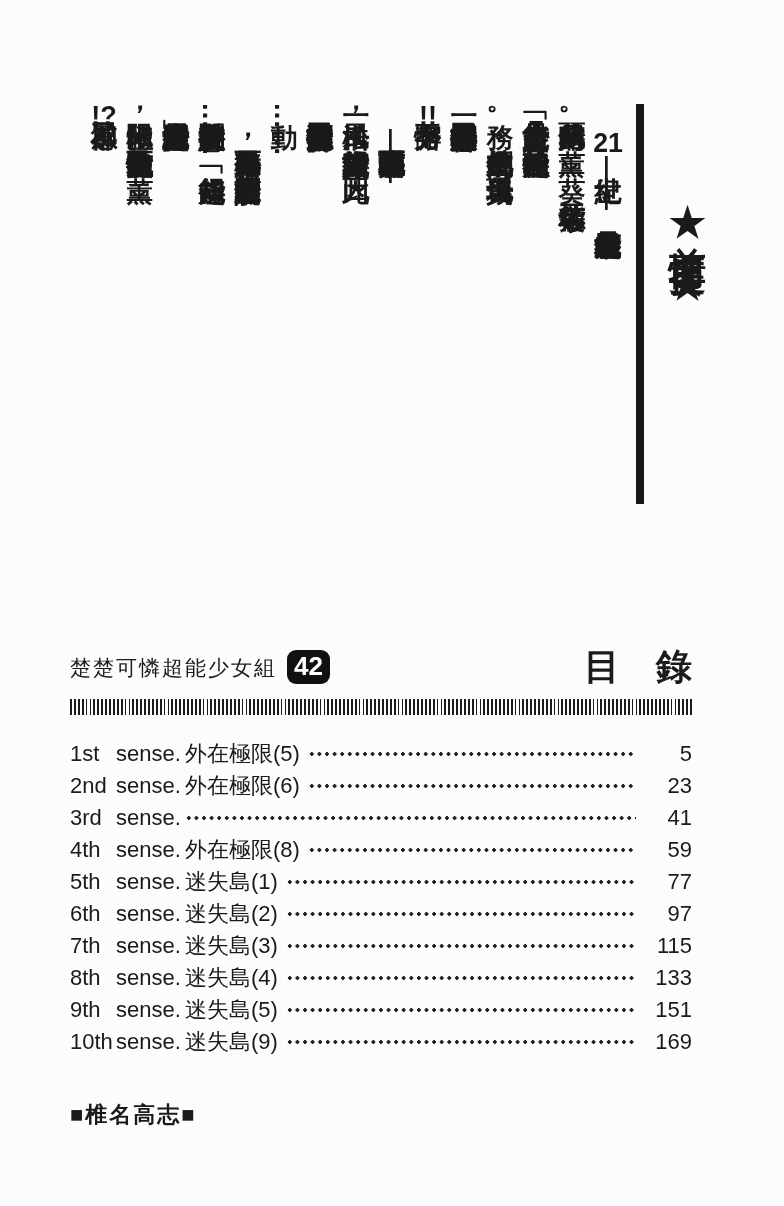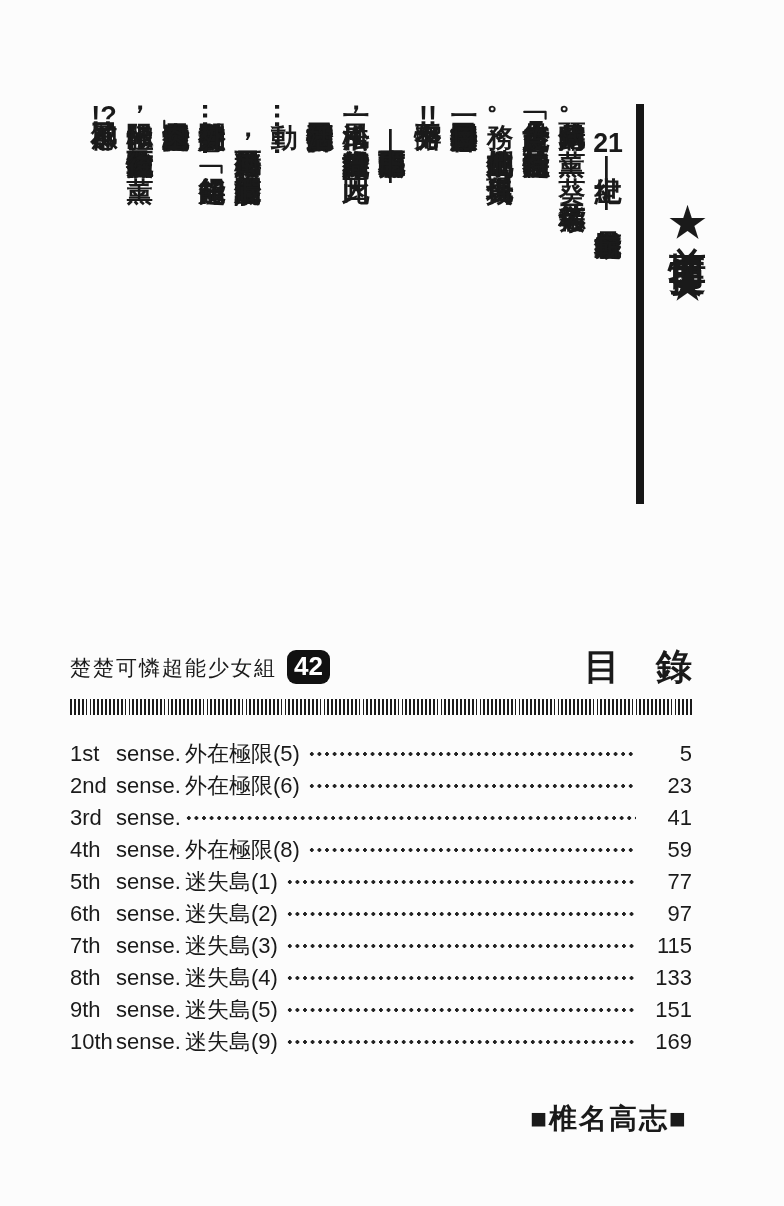--- a/index.html
+++ b/index.html
@@ -54,22 +54,22 @@
   .toc-no{flex:0 0 46px;white-space:nowrap;}
   .toc-sense{flex:0 0 69px;white-space:nowrap;}
   .toc-title{white-space:nowrap;padding-right:8px;font-weight:500;}
   .toc-leader{
     flex:1 1 auto;align-self:stretch;margin-right:6px;
     background-image:radial-gradient(circle,#222 1.7px,transparent 2px);
     background-size:7.6px 7.6px;background-repeat:repeat-x;background-position:0 center;
   }
   .toc-page{flex:0 0 50px;text-align:right;white-space:nowrap;}
   .author-row{
-    margin-top:42px;text-align:right;
-    font-size:28px;font-weight:700;letter-spacing:2px;padding-right:4px;
+    margin-top:42px;text-align:left;
+    font-size:22px;font-weight:700;letter-spacing:2px;padding-right:4px;
   }
 </style>
 </head>
 <body>
 
 <div class="page">
 
   <section class="synopsis">
     <div class="kicker-line"></div>
     <div class="kicker">★前情提要★</div>

